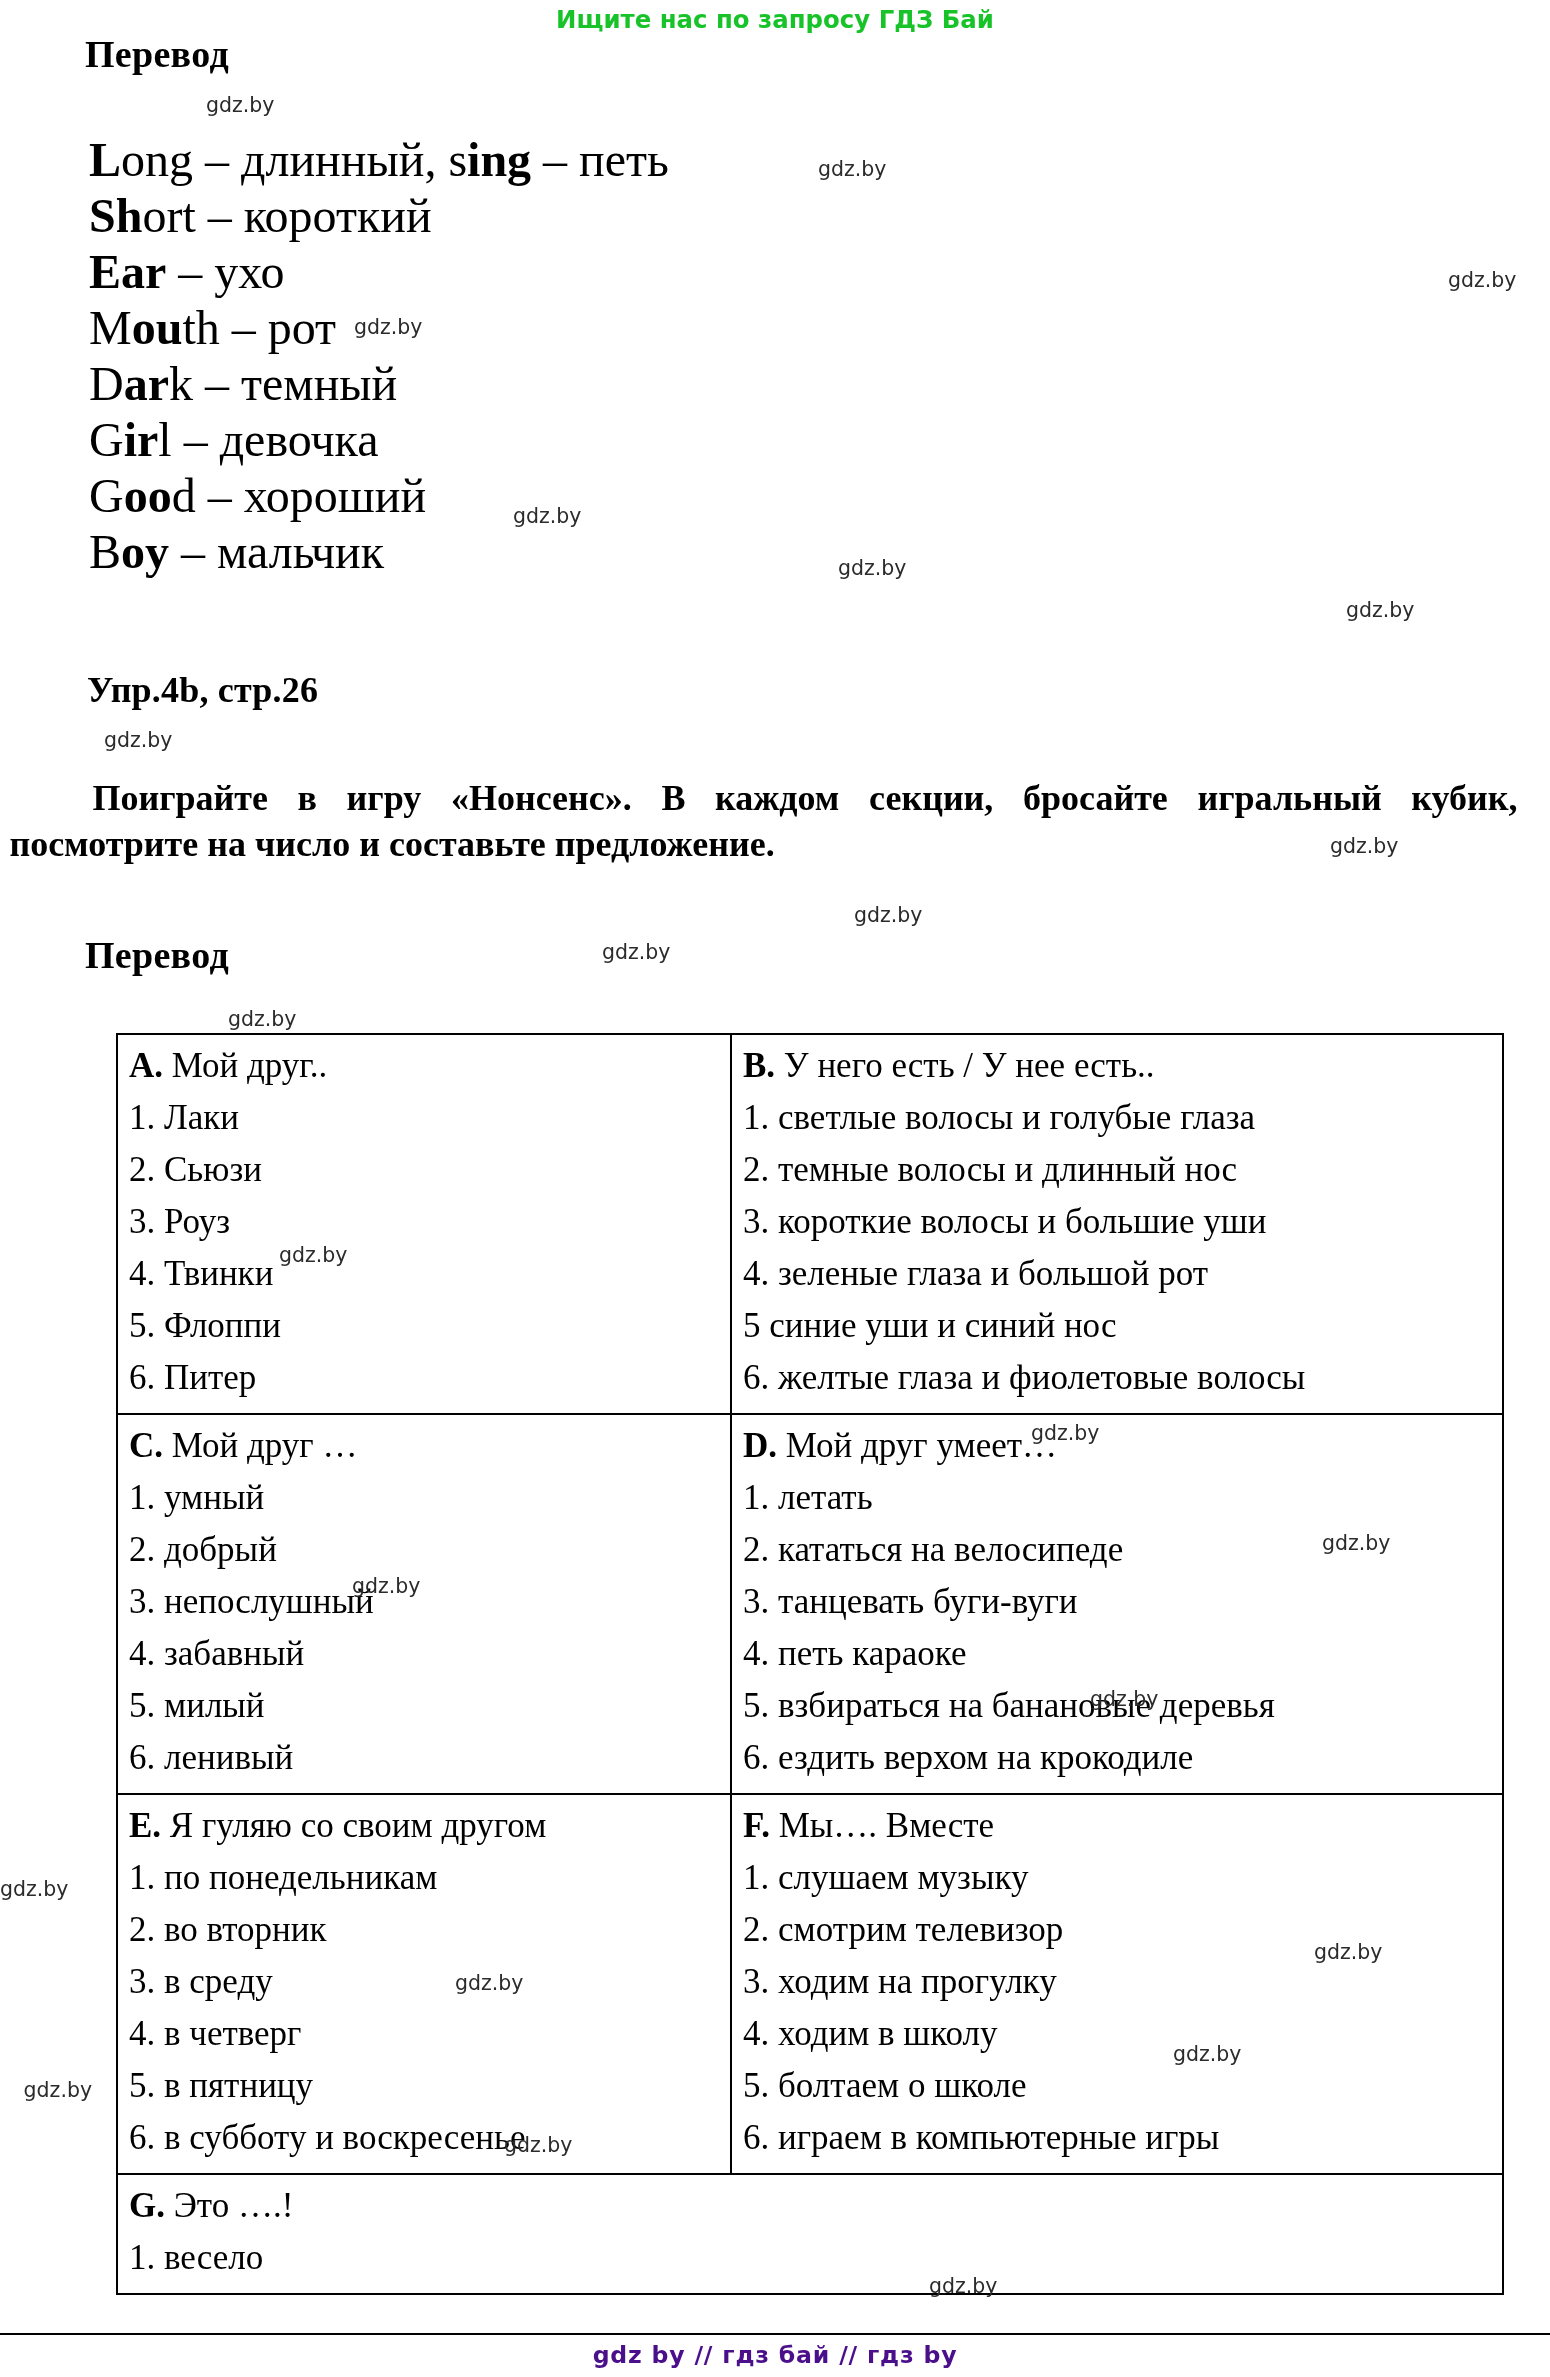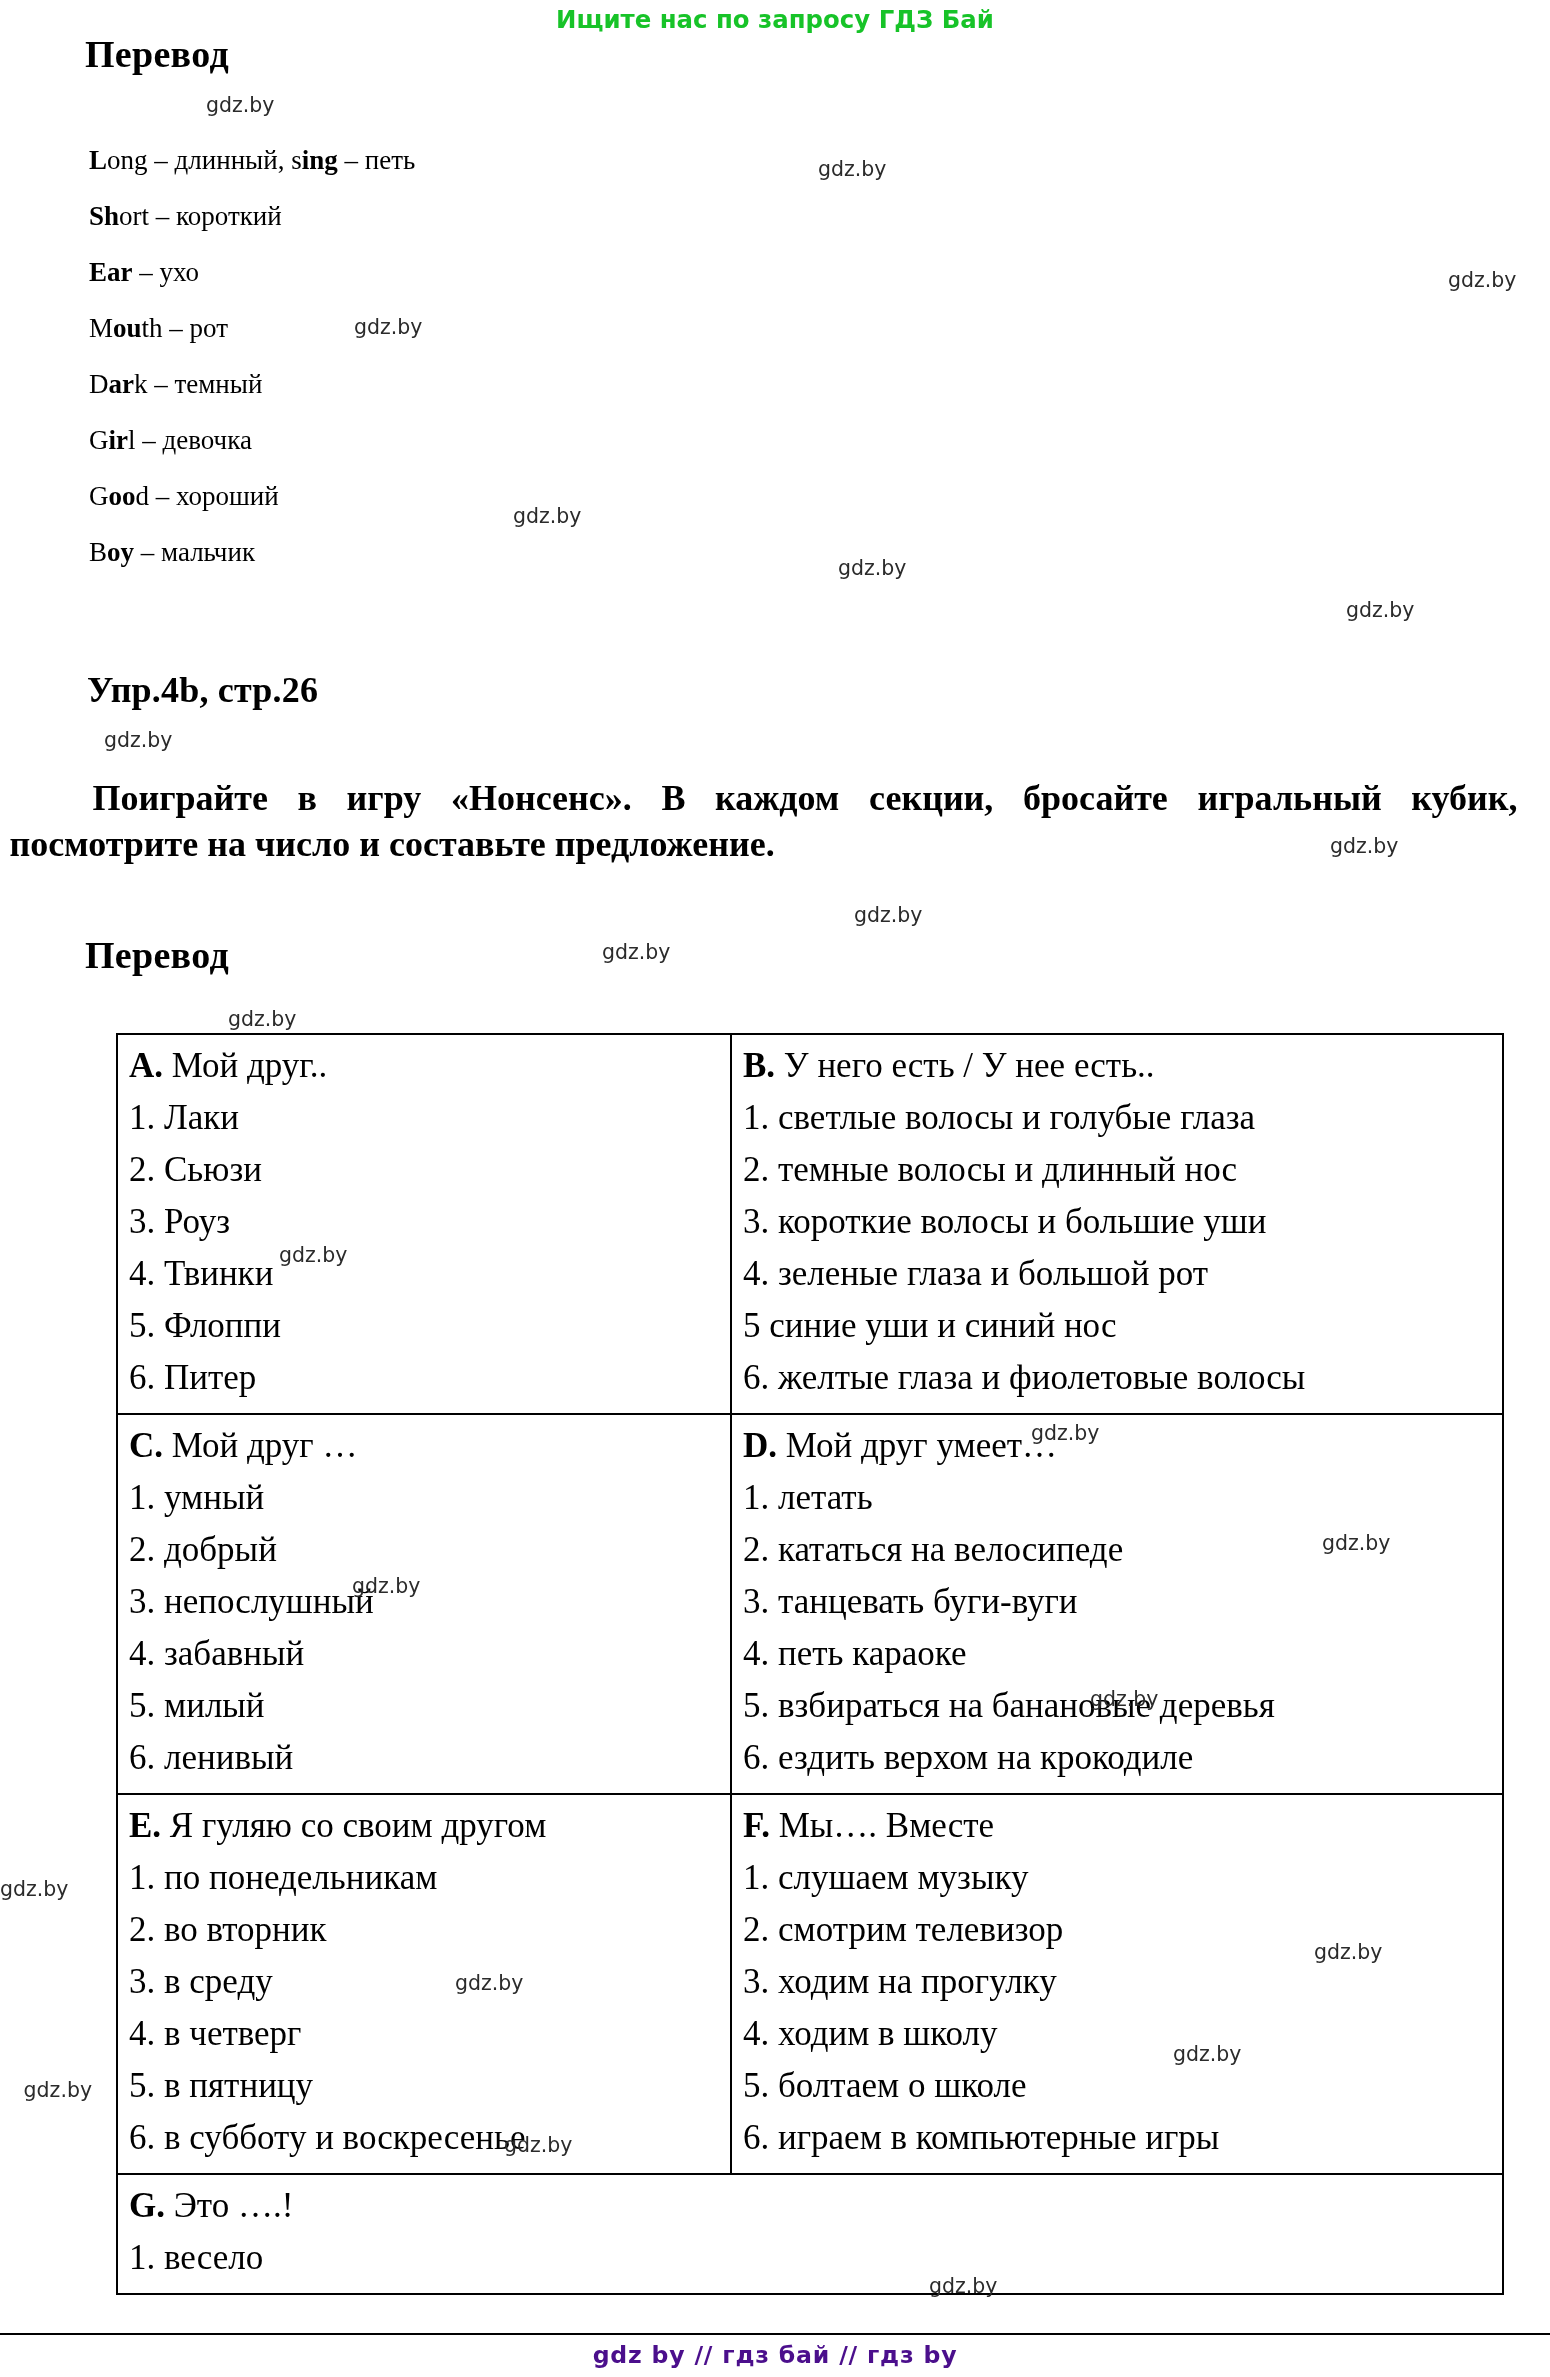--- a/index.html
+++ b/index.html
@@ -57,21 +57,21 @@
     font-weight: bold;
     letter-spacing: 0.3px;
   }
   .h-translate.t1 { left: 85px; top: 31.5px; }
   .h-translate.t2 { left: 85px; top: 933px; }
 
   .wordlist {
     position: absolute;
     left: 89px;
     top: 132px;
-    font-size: 27px;
+    font-size: 48px;
     line-height: 56px;
   }
   .wordlist .row { white-space: nowrap; }
   .wordlist b { font-weight: bold; }
 
   .exheader {
     position: absolute;
     left: 87px;
     top: 669px;
     font-size: 36px;

